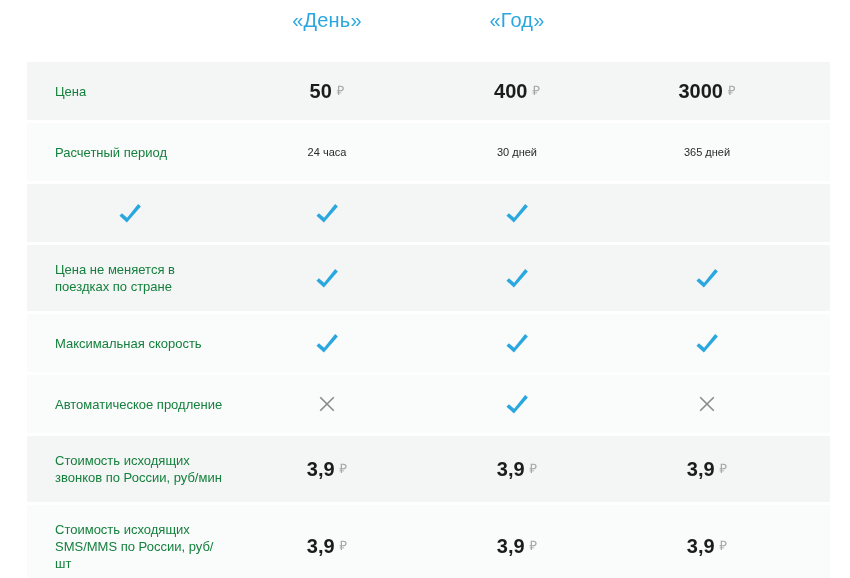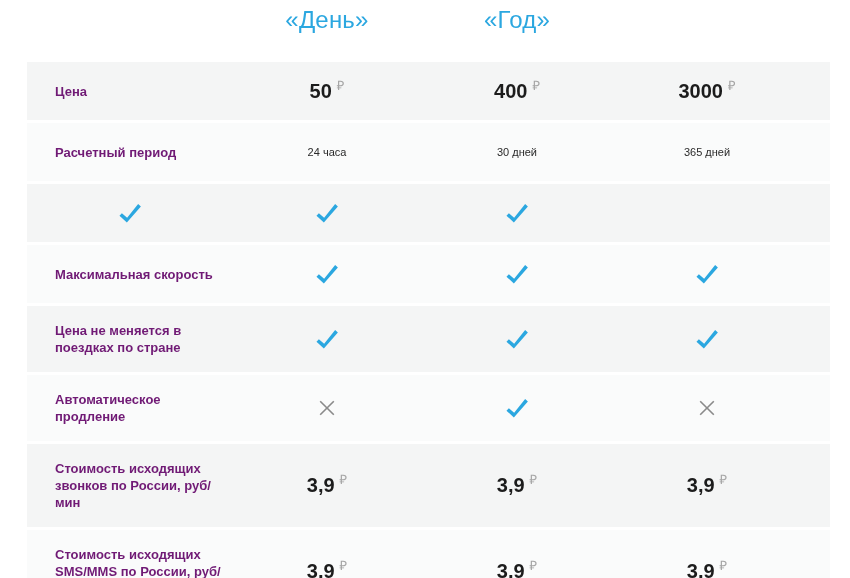--- a/index.html
+++ b/index.html
@@ -14,21 +14,21 @@
 
   .header-row {
     display: grid;
     grid-template-columns: 205px 190px 190px 190px 1fr;
     height: 40px;
     align-items: center;
     margin-bottom: 22px;
   }
   .hcell {
     text-align: center;
-    font-size: 24px;
+    font-size: 20px;
     font-weight: 400;
     color: #2ba7e0;
     letter-spacing: 0.2px;
   }
 
   .row {
     display: grid;
     grid-template-columns: 205px 190px 190px 190px 1fr;
     align-items: center;
     min-height: 58px;
@@ -36,27 +36,26 @@
     padding: 16px 0;
   }
   .row.odd  { background: #f4f5f5; }
   .row.even { background: #fafbfb; }
 
   .cell.label {
     padding-left: 28px;
     padding-right: 4px;
     font-size: 13px;
     line-height: 17px;
-    color: #701a75;
-    font-weight: bold;
+    color: #15803d;
   }
   .cell.val {
     display: flex;
     justify-content: center;
-    align-items: flex-start;
+    align-items: flex-end;
   }
 
   .num {
     font-size: 20px;
     font-weight: 700;
     color: #1c1c1c;
   }
   .rub {
     font-size: 13px;
     font-weight: 400;
@@ -128,47 +127,47 @@
         </div>
     <div class="cell val">
           <span class="mark">
             <svg width="24" height="23" viewBox="0 0 26 24" aria-hidden="true">
               <path d="M1.6 14.4 L4.2 11.8 L9.9 16.5 L21.8 1.6 L24.8 4.4 L9.6 21.8 Z" fill="#2ba7e0"></path>
             </svg>
           </span>
         </div>
     <div class="cell"></div>
   </div>
+      <div class="row odd">
+    <div class="cell label">Цена не меняется в поездках по стране</div>
+    <div class="cell val">
+          <span class="mark">
+            <svg width="24" height="23" viewBox="0 0 26 24" aria-hidden="true">
+              <path d="M1.6 14.4 L4.2 11.8 L9.9 16.5 L21.8 1.6 L24.8 4.4 L9.6 21.8 Z" fill="#2ba7e0"></path>
+            </svg>
+          </span>
+        </div>
+    <div class="cell val">
+          <span class="mark">
+            <svg width="24" height="23" viewBox="0 0 26 24" aria-hidden="true">
+              <path d="M1.6 14.4 L4.2 11.8 L9.9 16.5 L21.8 1.6 L24.8 4.4 L9.6 21.8 Z" fill="#2ba7e0"></path>
+            </svg>
+          </span>
+        </div>
+    <div class="cell val">
+          <span class="mark">
+            <svg width="24" height="23" viewBox="0 0 26 24" aria-hidden="true">
+              <path d="M1.6 14.4 L4.2 11.8 L9.9 16.5 L21.8 1.6 L24.8 4.4 L9.6 21.8 Z" fill="#2ba7e0"></path>
+            </svg>
+          </span>
+        </div>
+    <div class="cell"></div>
+  </div>
       <div class="row even">
     <div class="cell label">Максимальная скорость</div>
-    <div class="cell val">
-          <span class="mark">
-            <svg width="24" height="23" viewBox="0 0 26 24" aria-hidden="true">
-              <path d="M1.6 14.4 L4.2 11.8 L9.9 16.5 L21.8 1.6 L24.8 4.4 L9.6 21.8 Z" fill="#2ba7e0"></path>
-            </svg>
-          </span>
-        </div>
-    <div class="cell val">
-          <span class="mark">
-            <svg width="24" height="23" viewBox="0 0 26 24" aria-hidden="true">
-              <path d="M1.6 14.4 L4.2 11.8 L9.9 16.5 L21.8 1.6 L24.8 4.4 L9.6 21.8 Z" fill="#2ba7e0"></path>
-            </svg>
-          </span>
-        </div>
-    <div class="cell val">
-          <span class="mark">
-            <svg width="24" height="23" viewBox="0 0 26 24" aria-hidden="true">
-              <path d="M1.6 14.4 L4.2 11.8 L9.9 16.5 L21.8 1.6 L24.8 4.4 L9.6 21.8 Z" fill="#2ba7e0"></path>
-            </svg>
-          </span>
-        </div>
-    <div class="cell"></div>
-  </div>
-      <div class="row odd">
-    <div class="cell label">Цена не меняется в поездках по стране</div>
     <div class="cell val">
           <span class="mark">
             <svg width="24" height="23" viewBox="0 0 26 24" aria-hidden="true">
               <path d="M1.6 14.4 L4.2 11.8 L9.9 16.5 L21.8 1.6 L24.8 4.4 L9.6 21.8 Z" fill="#2ba7e0"></path>
             </svg>
           </span>
         </div>
     <div class="cell val">
           <span class="mark">
             <svg width="24" height="23" viewBox="0 0 26 24" aria-hidden="true">

